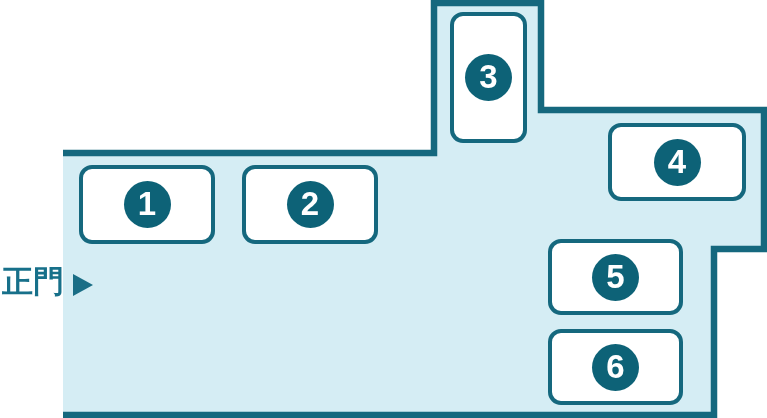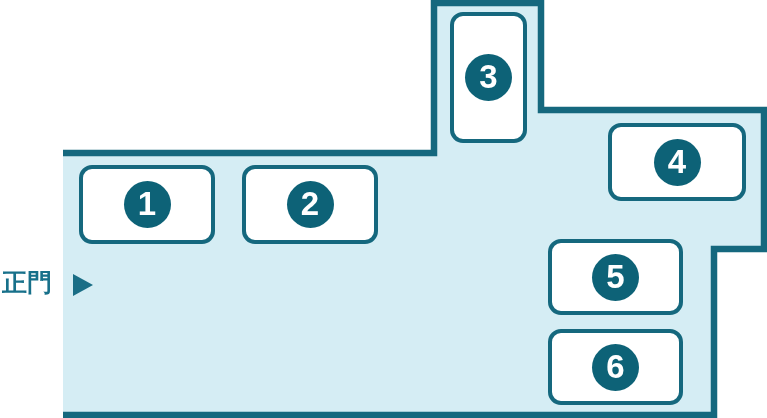--- a/index.html
+++ b/index.html
@@ -43,21 +43,21 @@
     line-height: 1;
     padding-bottom: 2px;
     box-sizing: border-box;
   }
 
   .gate-label {
     position: absolute;
     left: 2px;
     top: 266px;
     color: #17708a;
-    font-size: 25px;
+    font-size: 31px;
     font-weight: 700;
     line-height: 32px;
     letter-spacing: 0px;
     white-space: nowrap;
   }
   .gate-arrow {
     position: absolute;
     left: 73px;
     top: 274px;
     width: 0;

